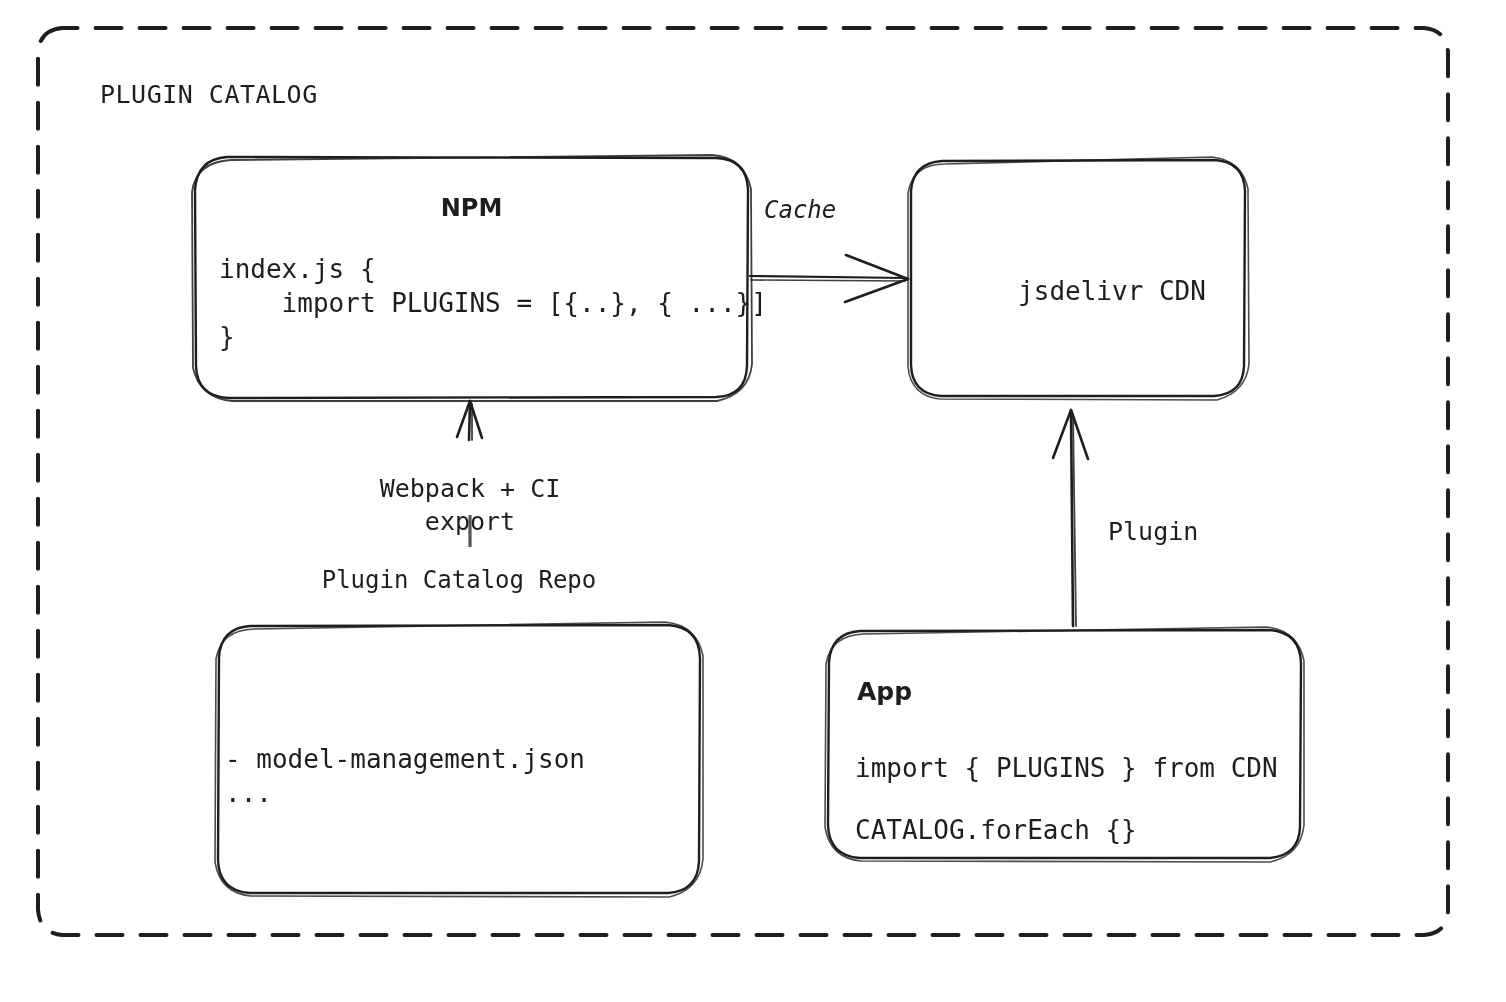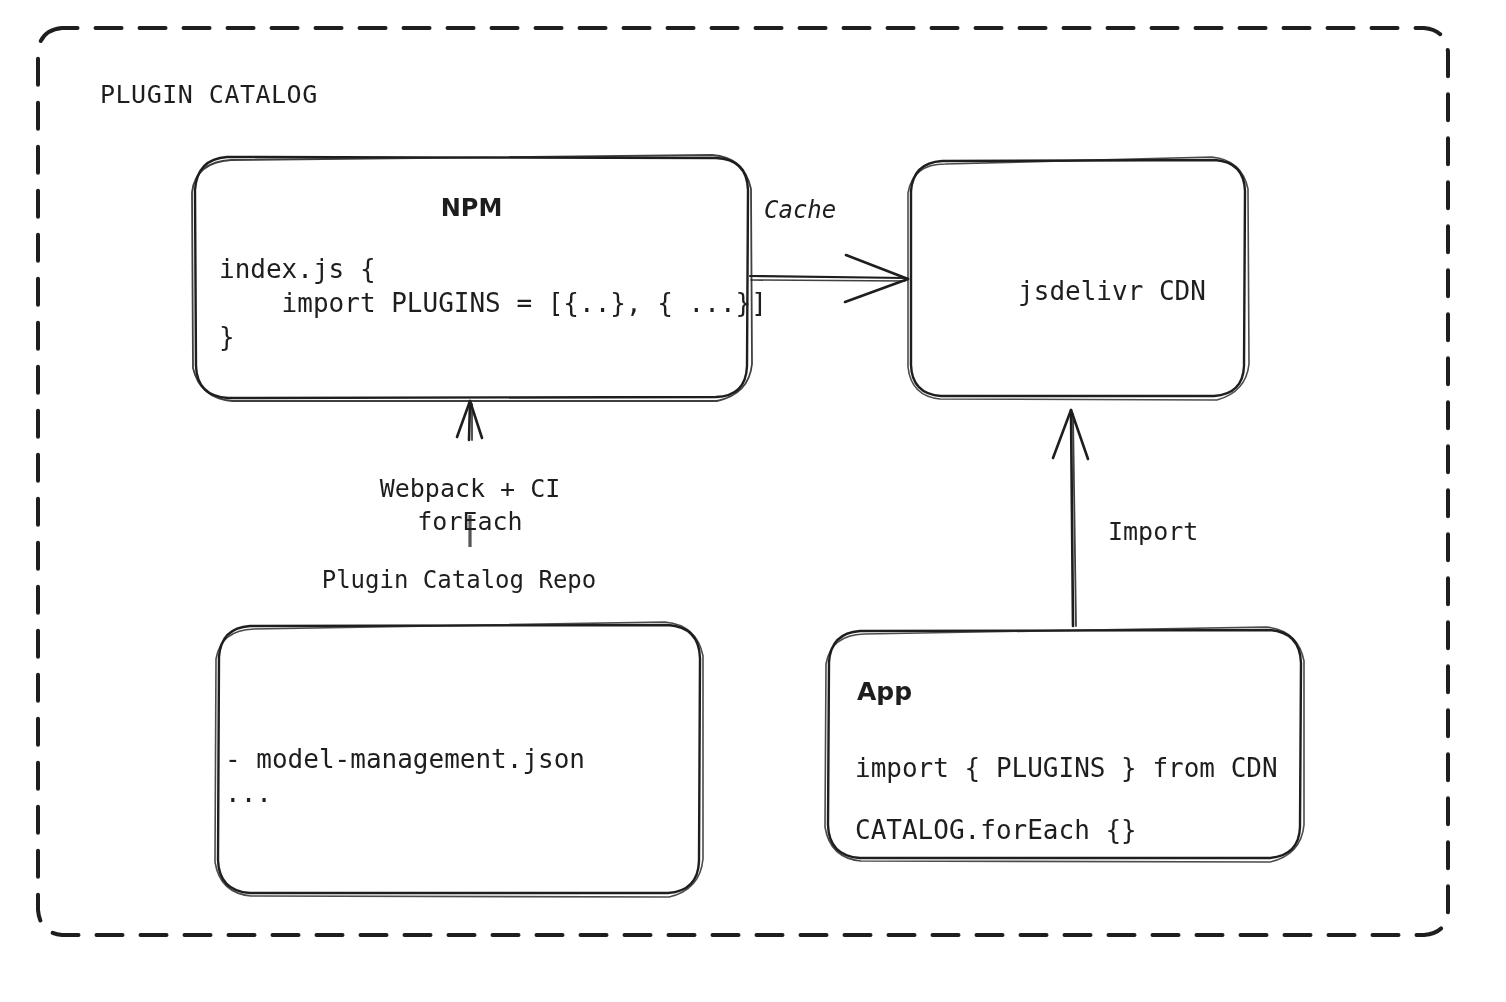--- a/index.html
+++ b/index.html
@@ -162,25 +162,25 @@
 
   <div class="box-hit" style="left:195px; top:157px; width:553px; height:241px;"></div>
   <div class="txt sans ctr" id="npm-title">NPM</div>
   <div class="txt mono" id="npm-code"><span>index.js {</span><br><span>    import PLUGINS = [{..}, { ...}]</span><br><span>}</span></div>
 
   <div class="box-hit" style="left:911px; top:160px; width:335px; height:236px;"></div>
   <div class="txt mono ctr" id="cdn-title">jsdelivr CDN</div>
 
   <div class="txt mono" id="cache-label">Cache</div>
 
-  <div class="txt mono ctr" id="webpack-label"><span>Webpack + CI</span><br><span>forEach</span></div>
+  <div class="txt mono ctr" id="webpack-label"><span>Webpack + CI</span><br><span>export</span></div>
 
   <div class="txt mono ctr" id="repo-label">Plugin Catalog Repo</div>
   <div class="box-hit" style="left:218px; top:625px; width:482px; height:268px;"></div>
   <div class="txt mono" id="repo-body"><br><span>- model-management.json</span><br><span>...</span></div>
 
-  <div class="txt mono" id="import-label">Import</div>
+  <div class="txt mono" id="import-label">Plugin</div>
 
   <div class="box-hit" style="left:828px; top:630px; width:473px; height:228px;"></div>
   <div class="txt sans" id="app-title">App</div>
   <div class="txt mono" id="app-code"><span>import { PLUGINS } from CDN</span><br><span>CATALOG.forEach {}</span></div>
 
 </div>
 
 </body></html>

